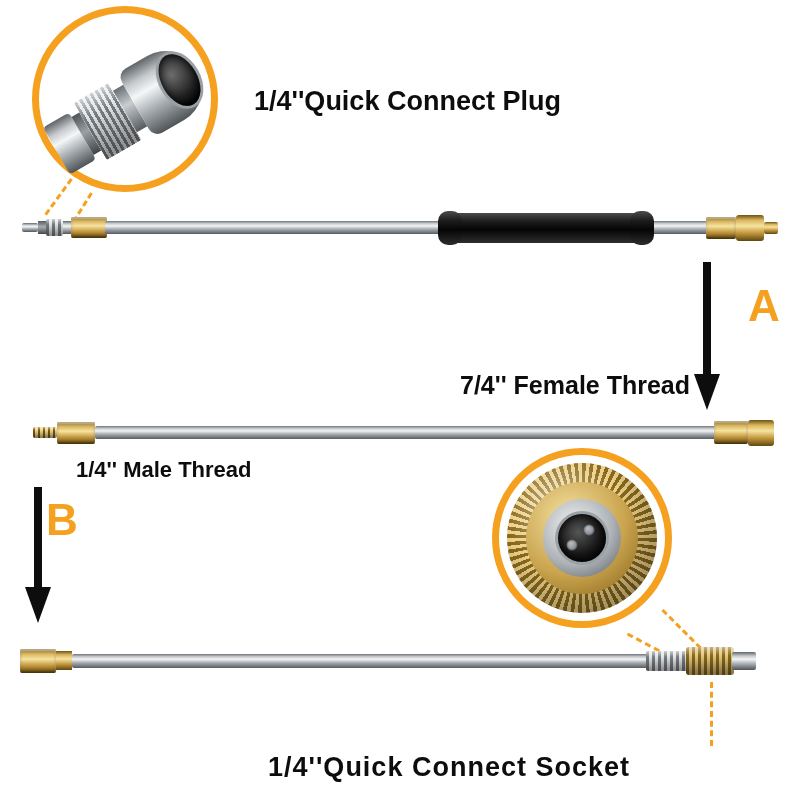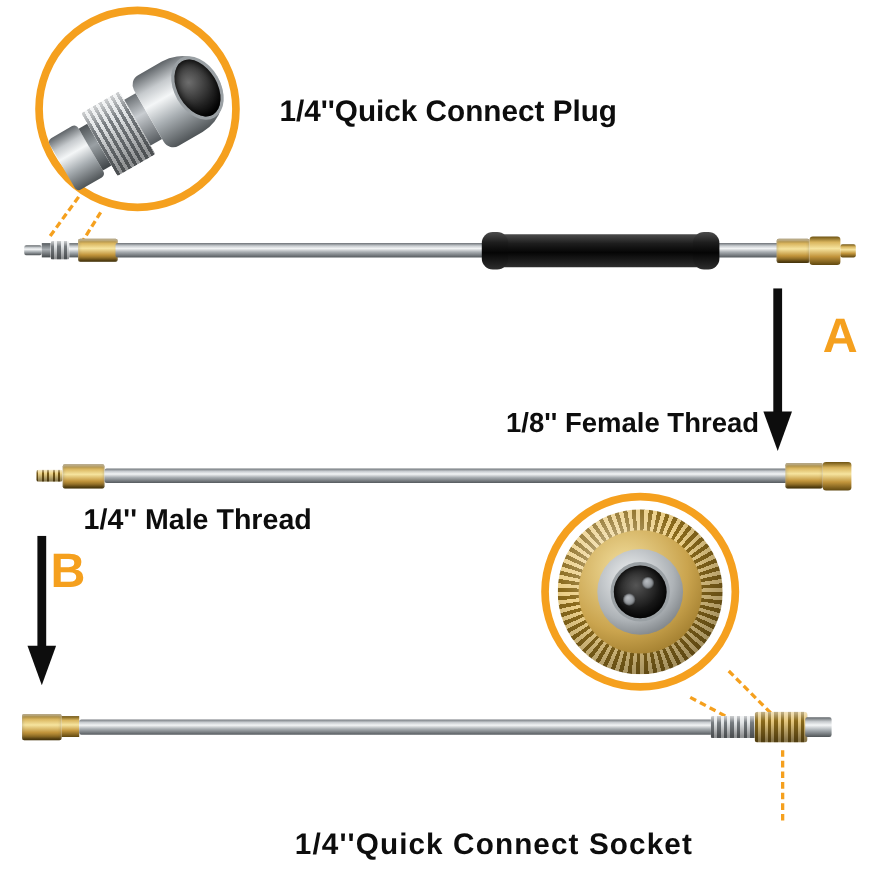--- a/index.html
+++ b/index.html
@@ -10,21 +10,21 @@
   }
   *{margin:0;padding:0;box-sizing:border-box;}
   html,body{width:800px;height:800px;background:#fff;}
   body{font-family:"Liberation Sans","DejaVu Sans",sans-serif;}
   .stage{position:relative;width:800px;height:800px;background:#fff;overflow:hidden;}
 
   
   .lbl{position:absolute;font-weight:700;color:var(--ink);white-space:nowrap;}
   .plug-lbl{left:254px;top:86px;font-size:27px;}
   .female-lbl{left:460px;top:371px;font-size:25px;}
-  .male-lbl{left:76px;top:457px;font-size:26px;}
+  .male-lbl{left:76px;top:457px;font-size:22px;}
   .socket-lbl{left:268px;top:752px;font-size:27px;letter-spacing:1px;}
   .ab-lbl{position:absolute;font-weight:700;color:var(--accent);font-size:44px;line-height:1;}
   .a-lbl{left:748px;top:284px;}
   .b-lbl{left:46px;top:498px;}
 
   
   .callout{position:absolute;border:7px solid var(--accent);border-radius:50%;background:#fff;}
   .top-callout{left:32px;top:6px;width:186px;height:186px;}
   .bottom-callout{left:492px;top:448px;width:180px;height:180px;}
 
@@ -112,21 +112,21 @@
     <div class="part brass hex" style="left:686px;top:9px;width:30px;height:22px"></div>
     <div class="part brass" style="left:716px;top:7px;width:28px;height:26px;border-radius:3px"></div>
     <div class="part brass" style="left:744px;top:14px;width:14px;height:12px;border-radius:2px"></div>
   </div>
 
   <svg class="arrow arrow-a" width="34" height="148" viewBox="0 0 34 148">
     <line x1="17" y1="0" x2="17" y2="116" stroke="var(--ink)" stroke-width="8"></line>
     <polygon points="4,112 30,112 17,148" fill="var(--ink)"></polygon>
   </svg>
   <div class="ab-lbl a-lbl">A</div>
-  <div class="lbl female-lbl">1/8'' Female Thread</div>
+  <div class="lbl female-lbl">7/4'' Female Thread</div>
 
   <div class="wand" style="left:20px;top:415px;width:760px;height:40px">
     <div class="part thread" style="left:13px;top:12px;width:24px;height:11px"></div>
     <div class="part brass hex" style="left:37px;top:7px;width:38px;height:22px"></div>
     <div class="part rod" style="left:75px;top:11px;width:621px;height:13px"></div>
     <div class="part brass hex" style="left:694px;top:6px;width:34px;height:23px"></div>
     <div class="part brass" style="left:728px;top:5px;width:26px;height:26px;border-radius:3px"></div>
   </div>
   <div class="lbl male-lbl">1/4'' Male Thread</div>
 

